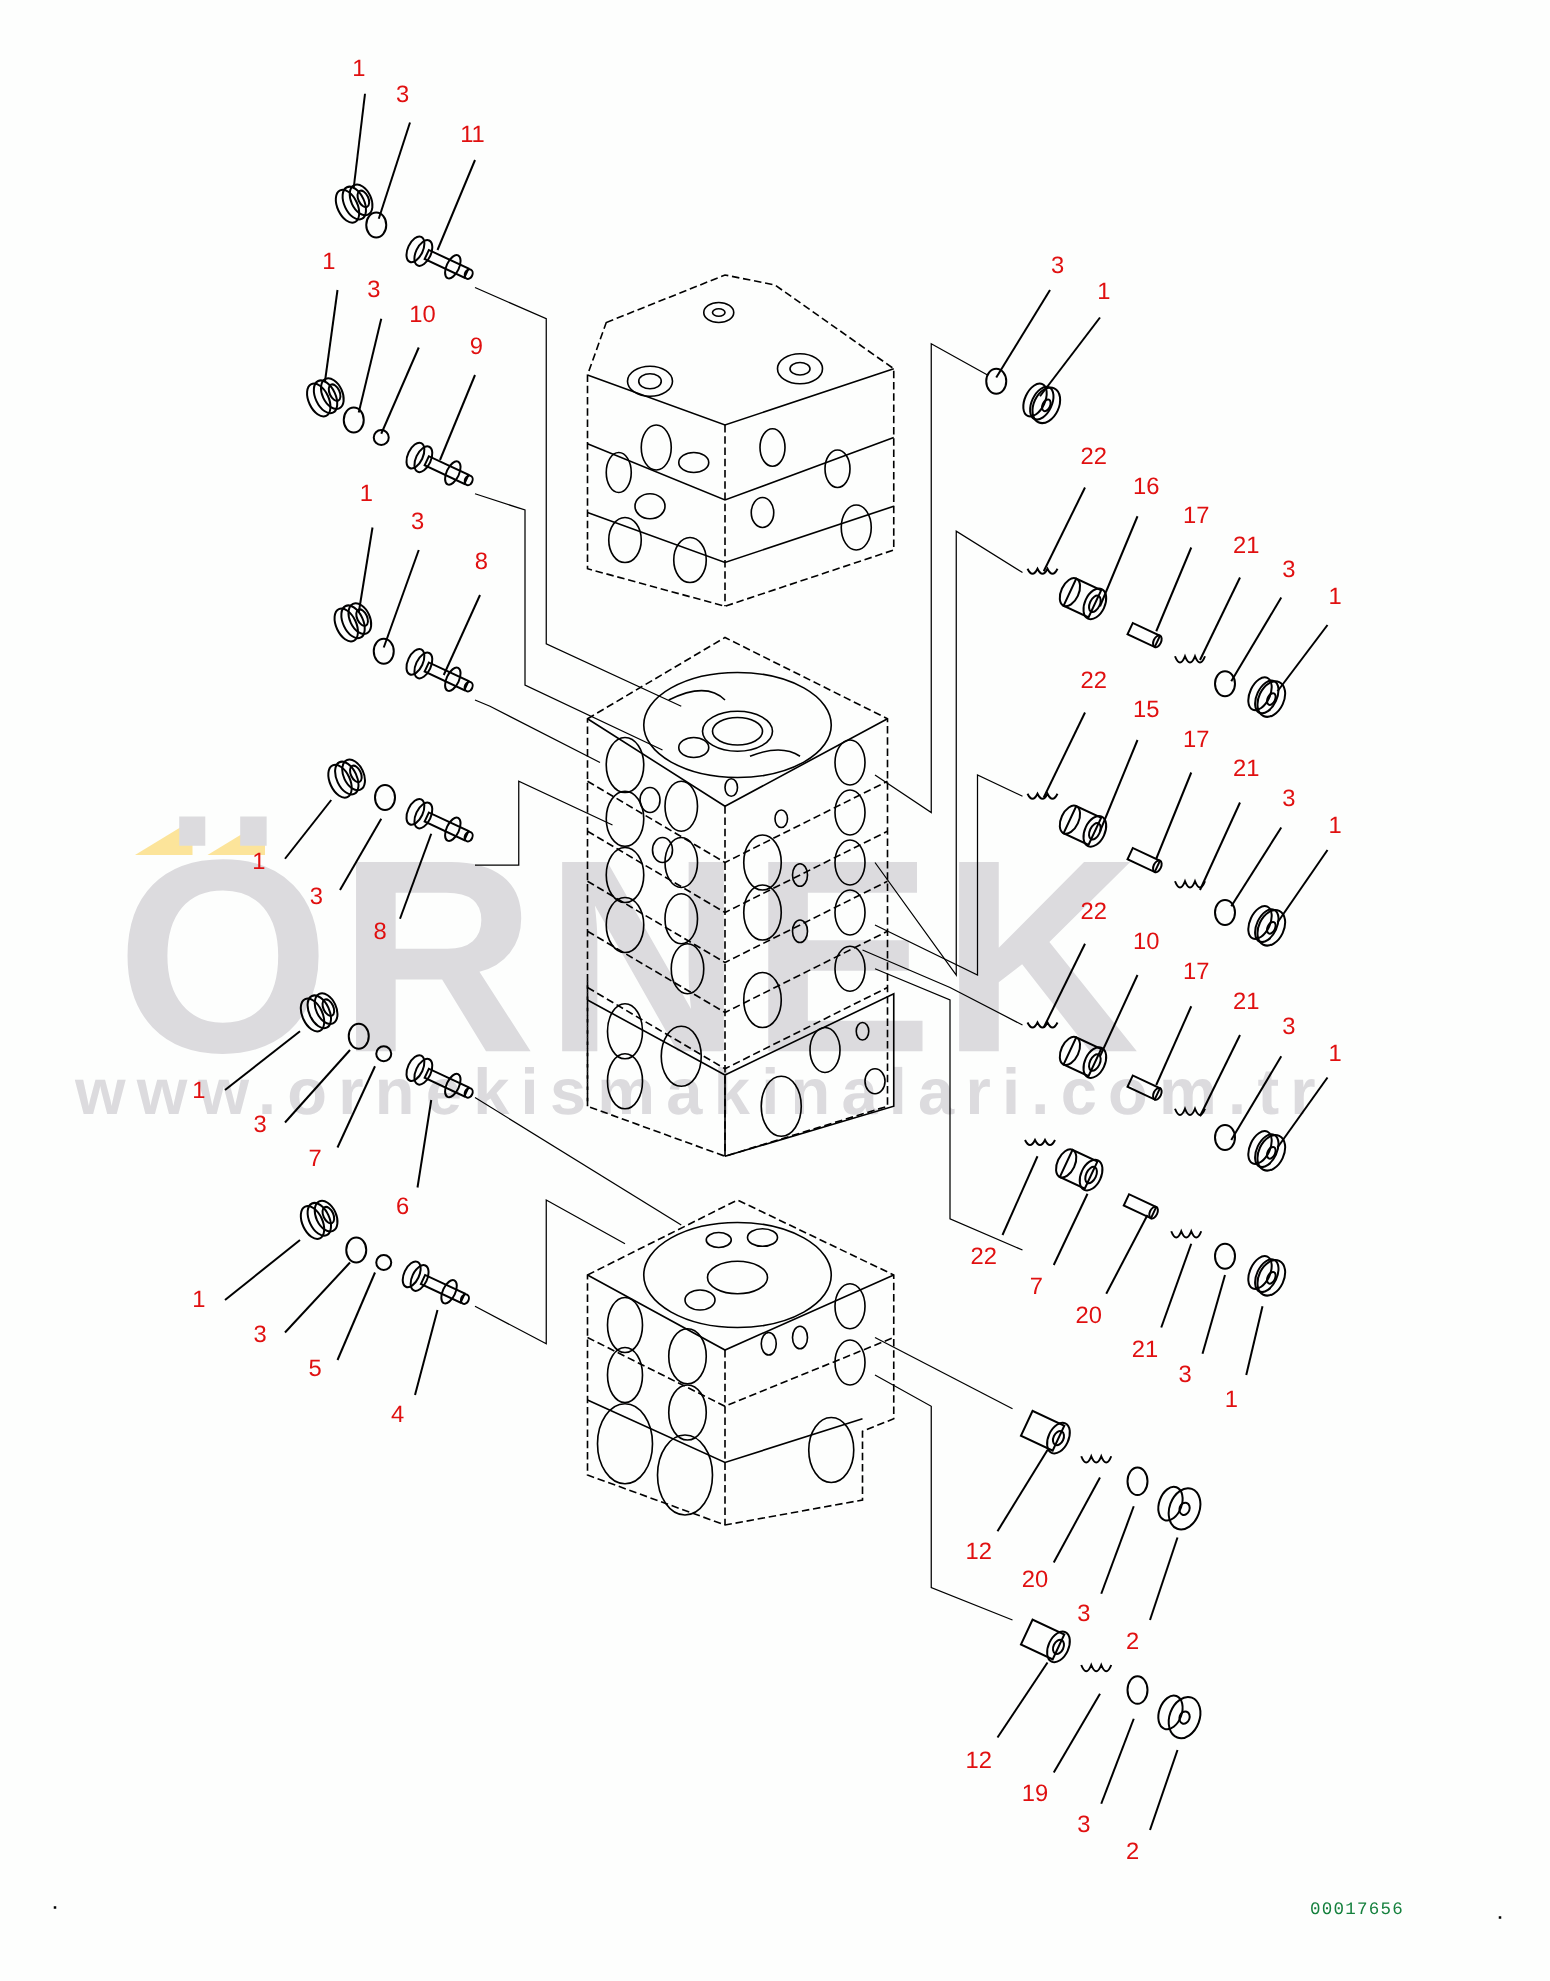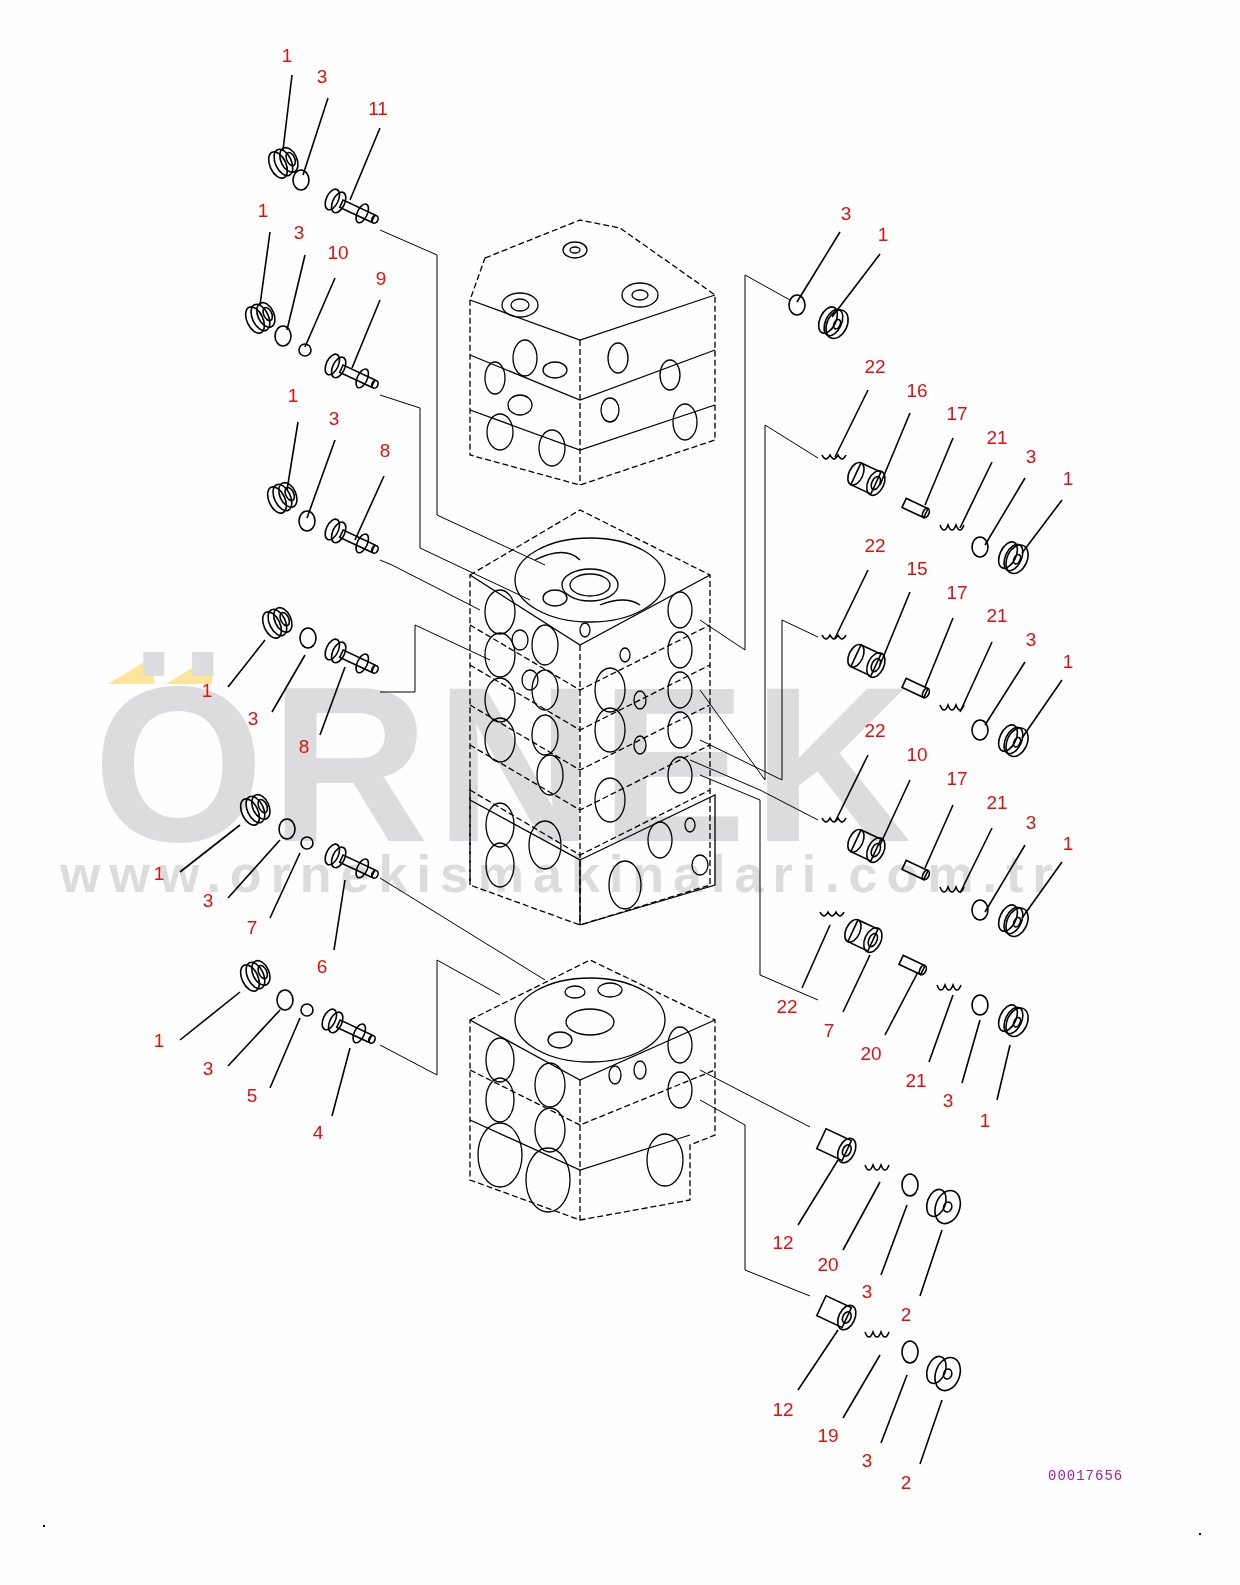--- a/index.html
+++ b/index.html
@@ -2,21 +2,21 @@
 <html><head>
 <meta charset="utf-8">
 <style>
   html, body { margin:0; padding:0; background:#fdfefd; }
   body { width:1240px; height:1585px; position:relative; overflow:hidden; font-family:"Liberation Sans", sans-serif; }
   #canvas { position:absolute; left:0; top:0; width:1240px; height:1585px; }
   .wm-big { position:absolute; left:55px; top:655px; font-family:"Liberation Sans", sans-serif; font-weight:bold; font-size:220px; letter-spacing:6px; color:#dcdbde; line-height:1; white-space:nowrap;margin-left:38px; }
   .wm-url { position:absolute; left:60px; top:848px; font-family:"Liberation Sans", sans-serif; font-weight:bold; font-size:52px; letter-spacing:9px; color:#dcdbde; line-height:1; white-space:nowrap; }
   .wm-dot { position:absolute; width:0; height:0; border-style:solid; }
   .label { position:absolute; color:#e01010; font-family:"Liberation Sans", sans-serif; font-size:19px; line-height:1; transform:translate(-50%,-50%); white-space:nowrap; }
-  .ref { position:absolute; left:1048px; top:1468px; font-family:"Liberation Mono", monospace; font-size:14px; color:#a21caf; letter-spacing:1px; }
+  .ref { position:absolute; left:1048px; top:1520px; font-family:"Liberation Mono", monospace; font-size:14px; color:#15803d; letter-spacing:1px; }
   .speck { position:absolute; width:2px; height:2px; background:#000; }
 </style>
 </head>
 <body>
 
 <div class="wm-dot" style="left:108px;top:656px;border-width:0 0 28px 46px;border-color:transparent transparent #fce49a transparent;"></div>
 <div class="wm-dot" style="left:166px;top:656px;border-width:0 0 28px 46px;border-color:transparent transparent #fce49a transparent;"></div>
 <div class="wm-big">ÖRNEK</div>
 <div class="wm-url">www.ornekismakinalari.com.tr</div>
 

